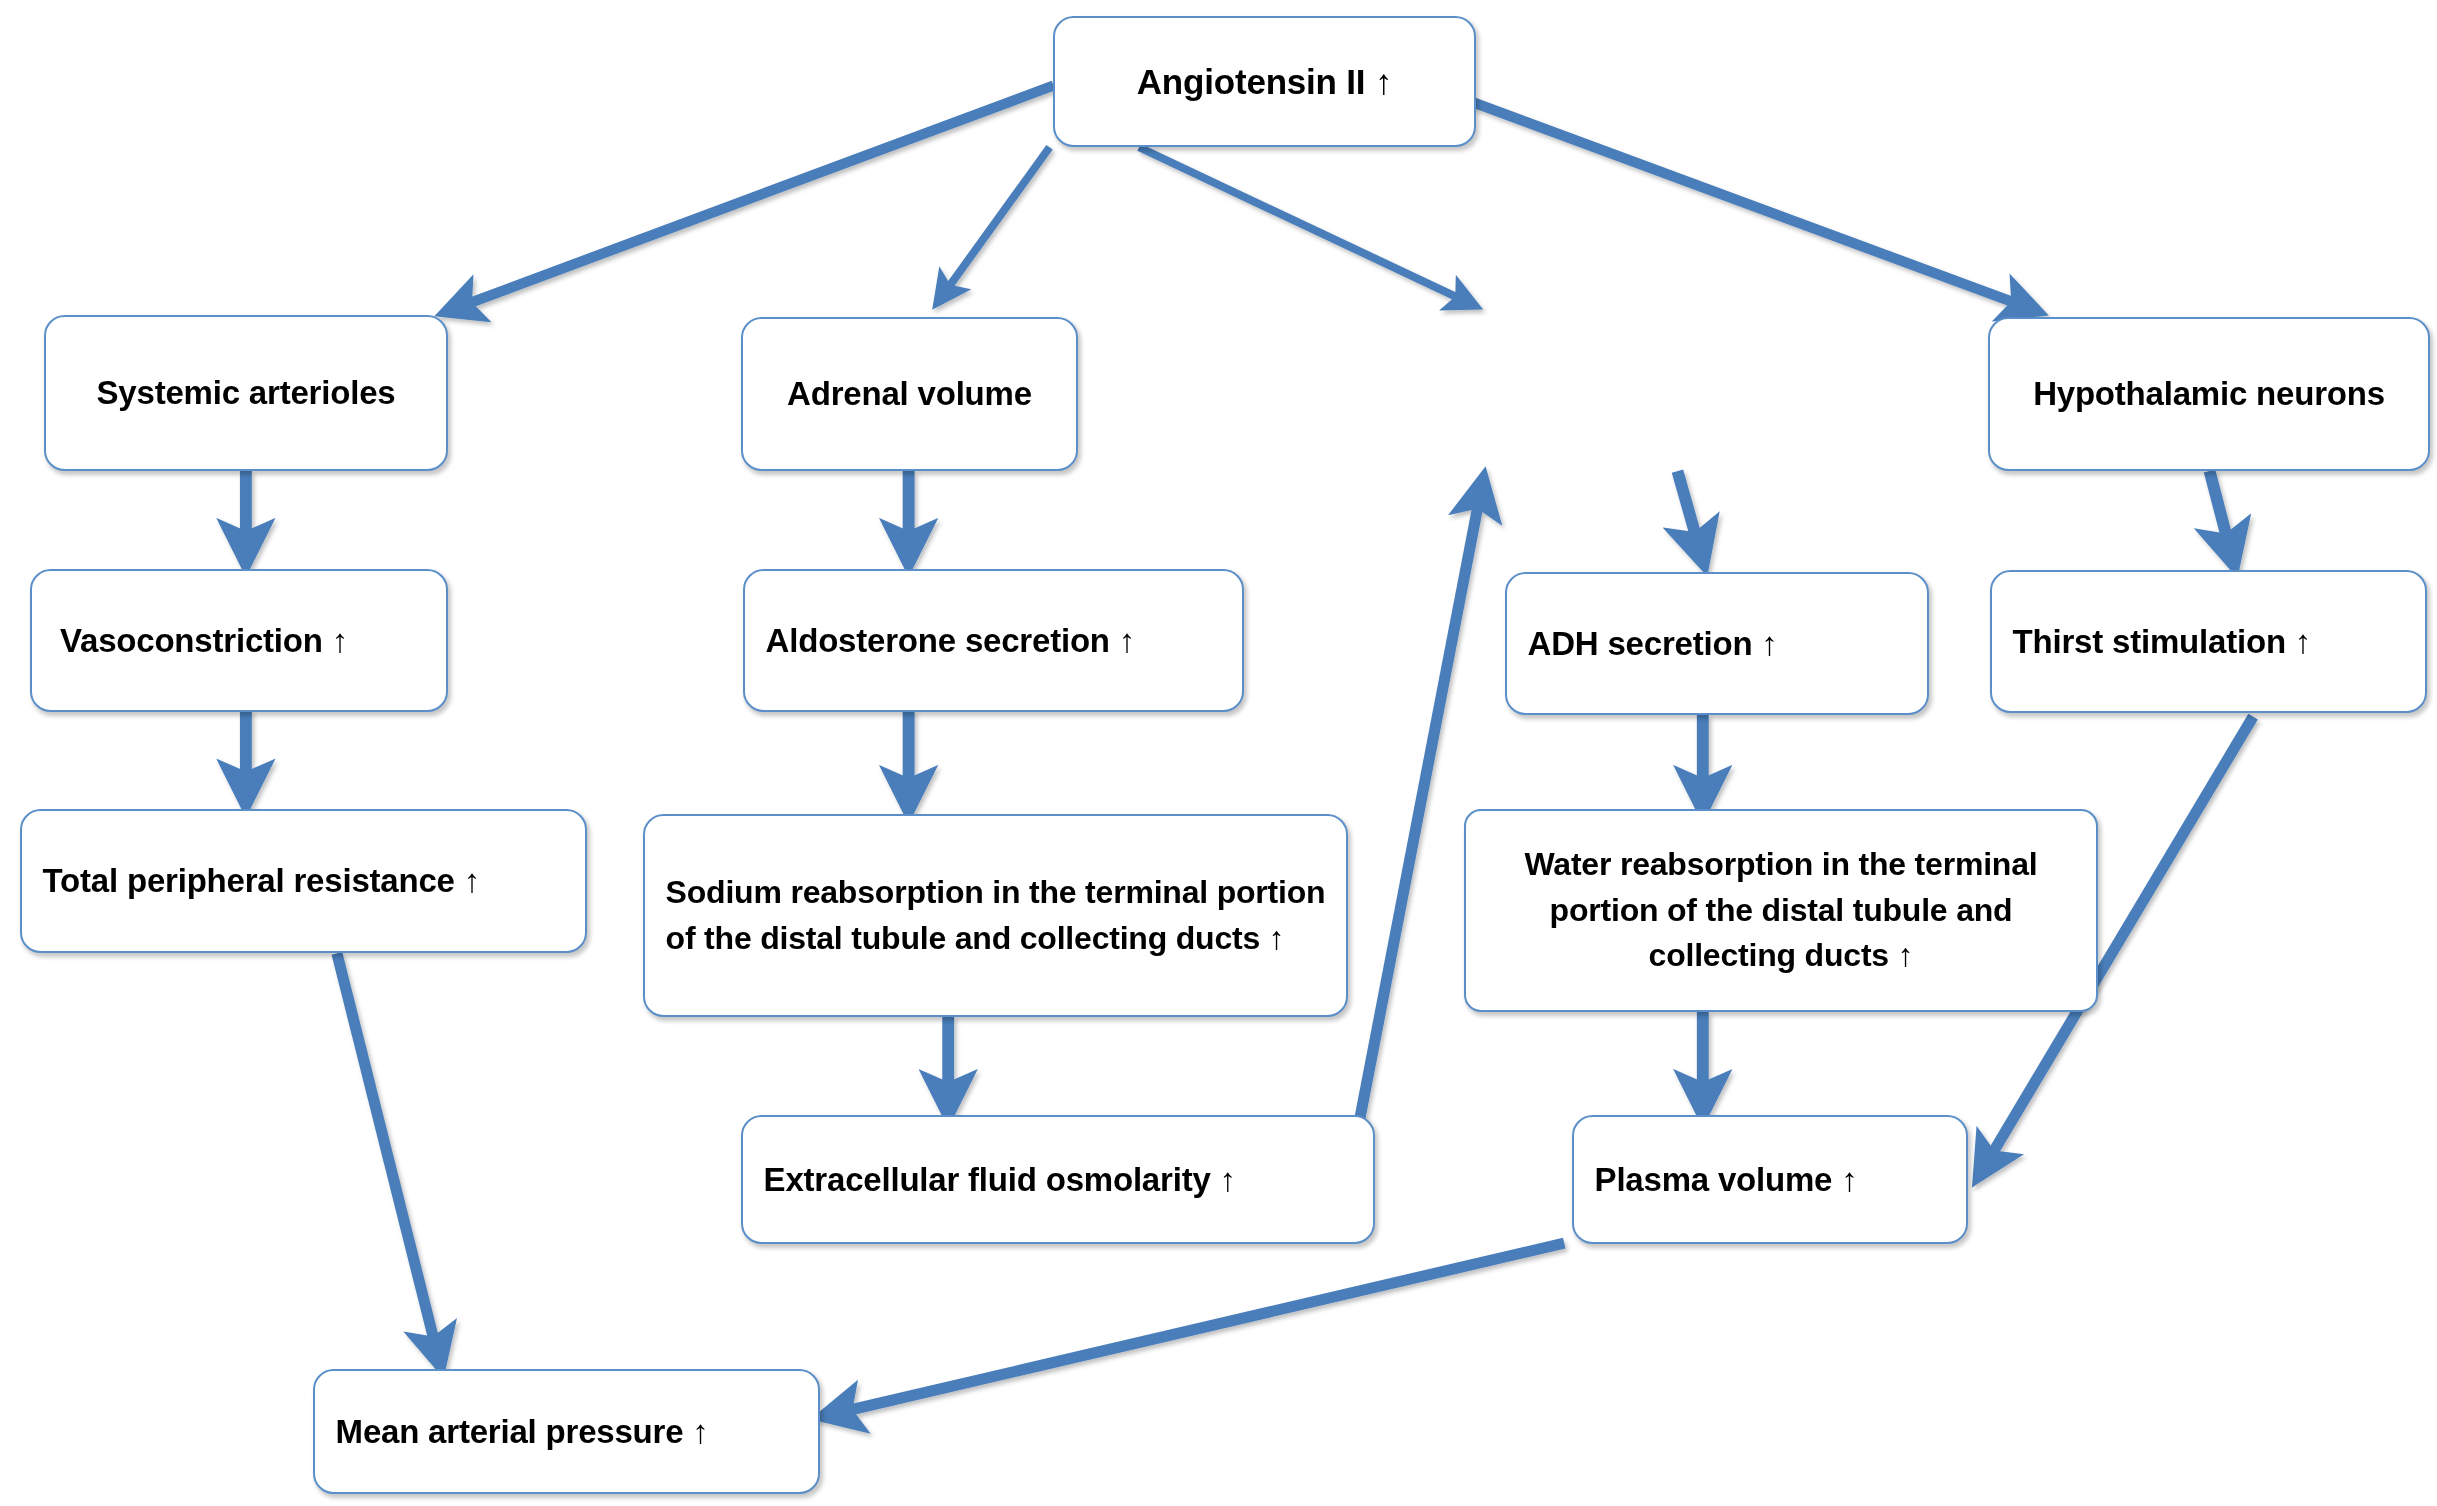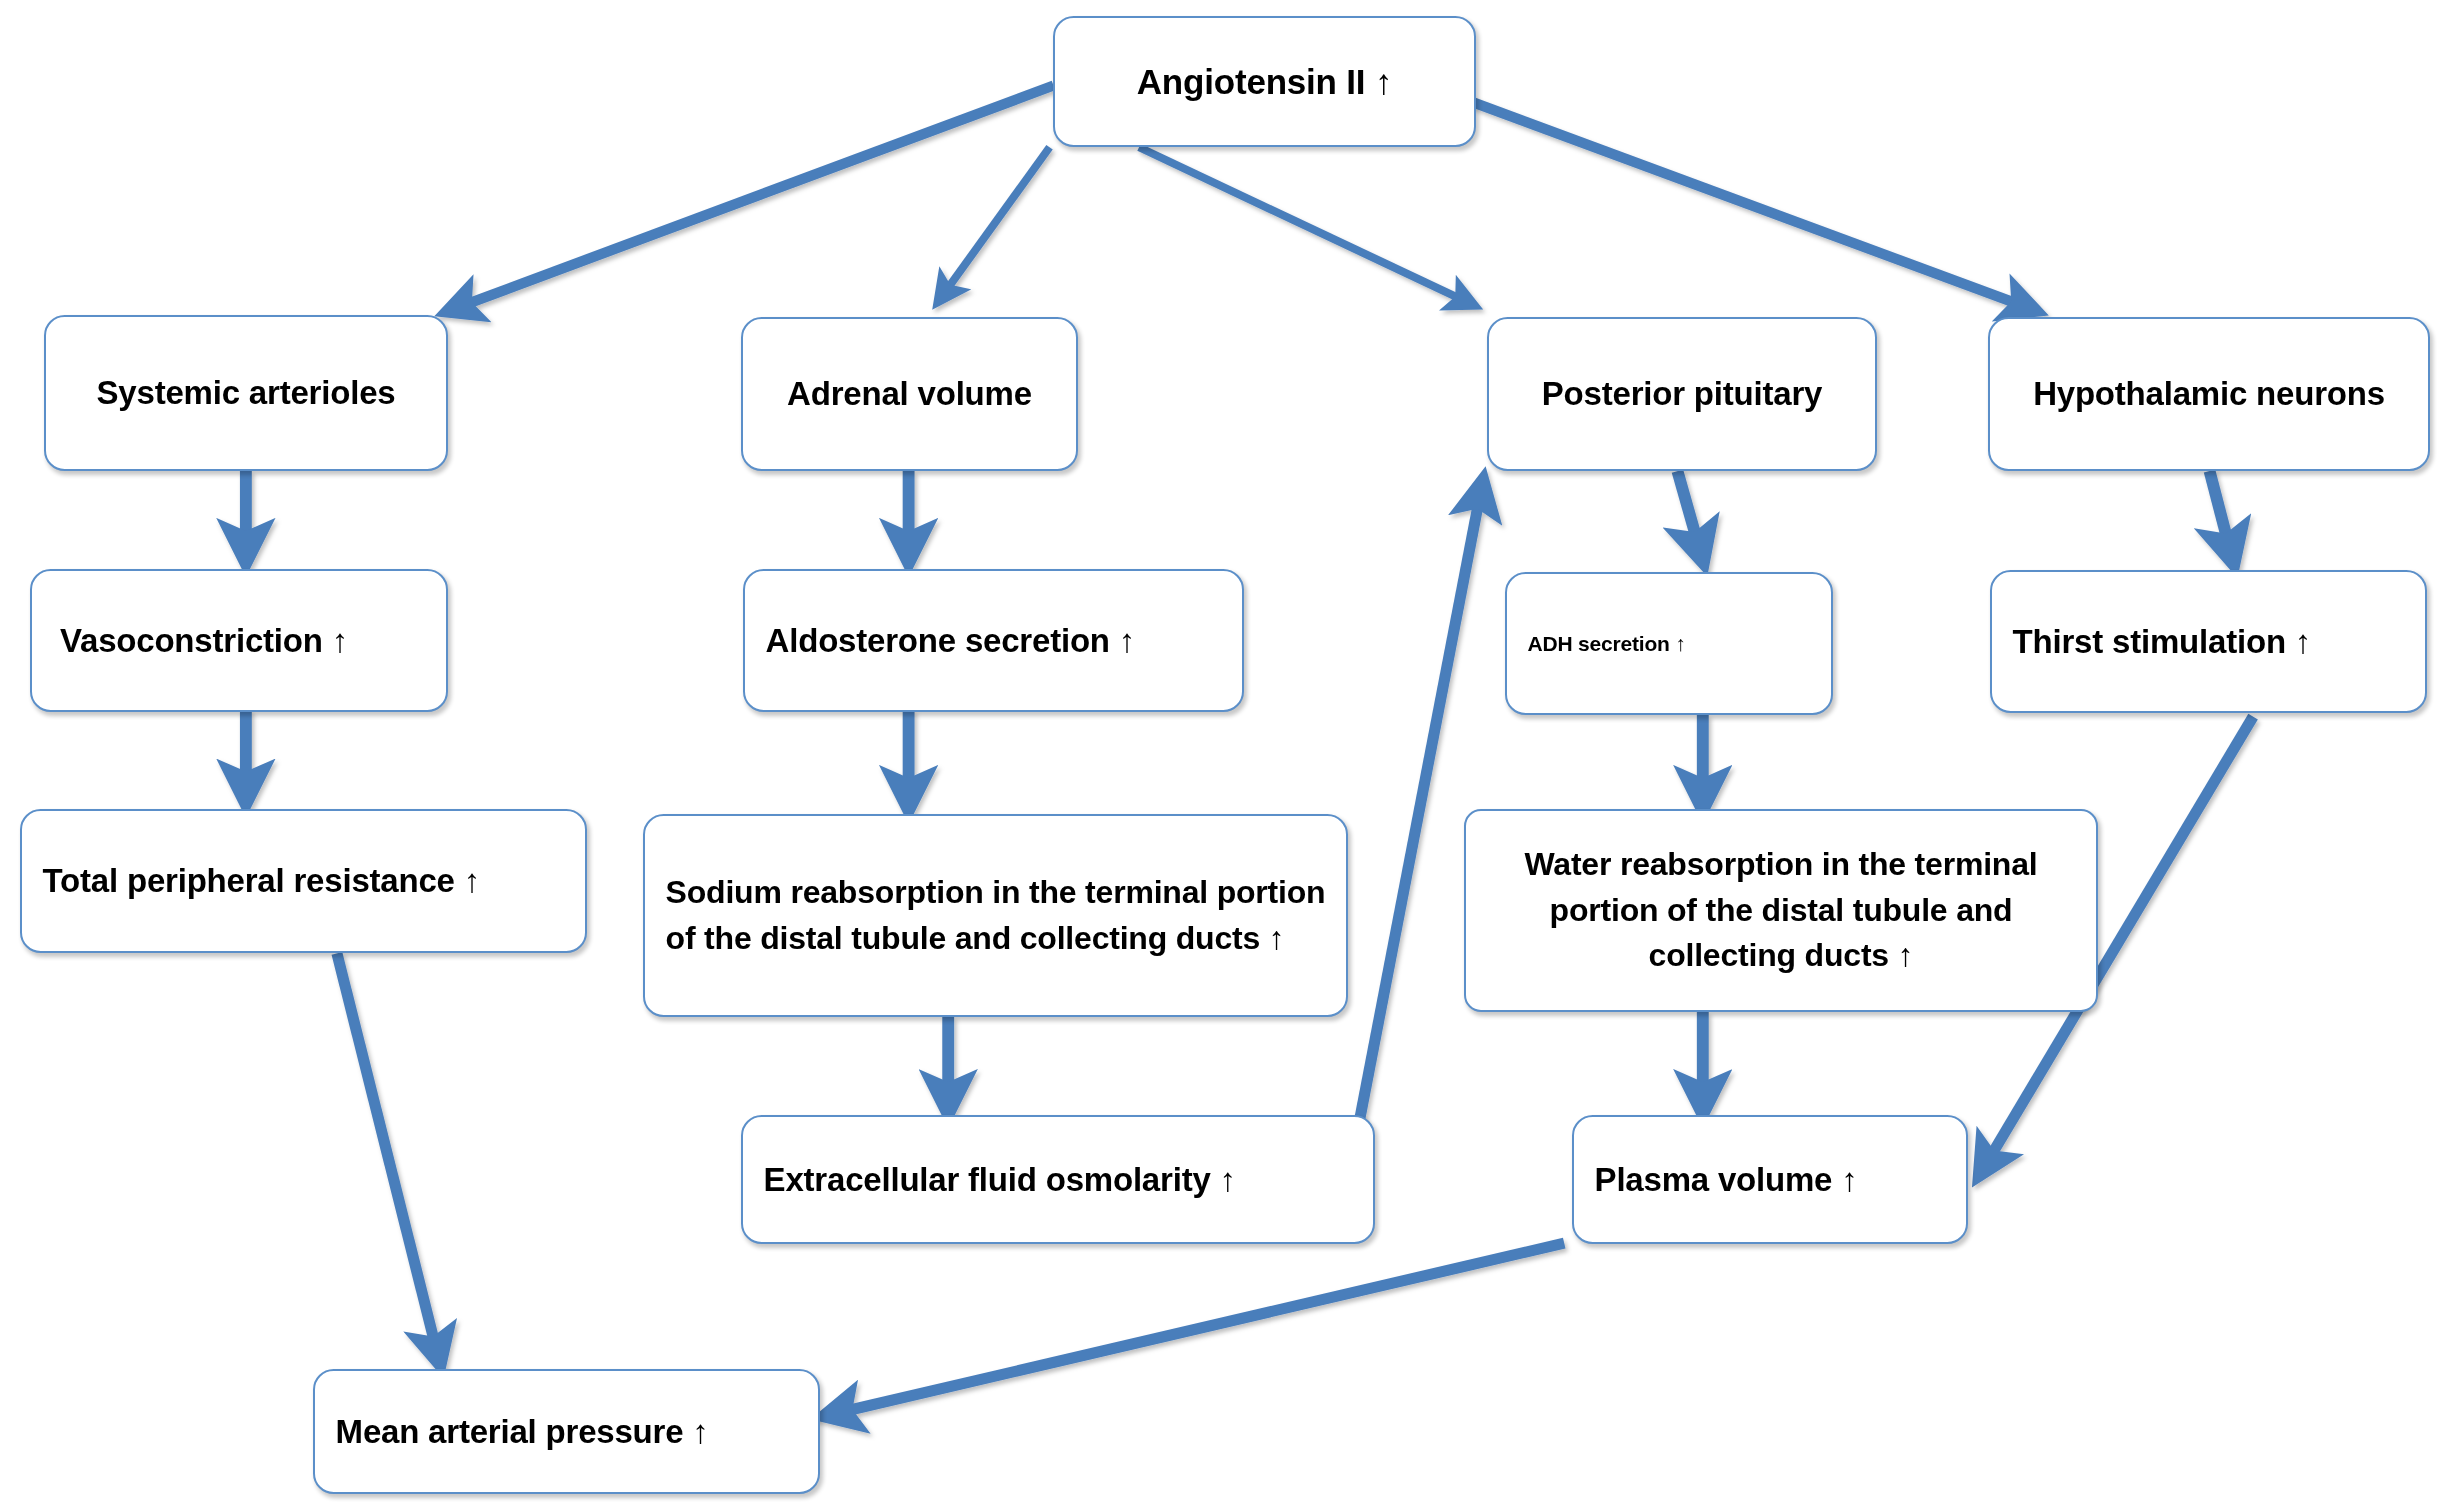--- a/index.html
+++ b/index.html
@@ -78,37 +78,34 @@
   </div>
 
   <div class="node ctr" style="left:44px;top:315px;width:404px;height:156px;font-size:33px;">
     <span class="txt">Systemic arterioles</span>
   </div>
 
   <div class="node ctr" style="left:741px;top:317px;width:337px;height:154px;font-size:33px;">
     <span class="txt">Adrenal volume</span>
   </div>
 
-  <div class="node ctr" style="left:1487px;top:317px;width:390px;height:154px;font-size:33px;">
-    <span class="txt">Posterior pituitary</span>
-  </div>
 
   <div class="node ctr" style="left:1988px;top:317px;width:442px;height:154px;font-size:33px;">
     <span class="txt">Hypothalamic neurons</span>
   </div>
 
   <div class="node lft pad-l" style="left:30px;top:569px;width:418px;height:143px;font-size:33px;padding-left:28px;">
     <span class="txt">Vasoconstriction ↑</span>
   </div>
 
   <div class="node lft pad-l" style="left:743px;top:569px;width:501px;height:143px;font-size:33px;">
     <span class="txt">Aldosterone secretion ↑</span>
   </div>
 
-  <div class="node lft pad-l" style="left:1505px;top:572px;width:328px;height:143px;font-size:21px;">
+  <div class="node lft pad-l" style="left:1505px;top:572px;width:424px;height:143px;font-size:33px;">
     <span class="txt">ADH secretion ↑</span>
   </div>
 
   <div class="node lft pad-l" style="left:1990px;top:570px;width:437px;height:143px;font-size:33px;">
     <span class="txt">Thirst stimulation ↑</span>
   </div>
 
   <div class="node lft pad-l" style="left:20px;top:809px;width:567px;height:144px;font-size:33px;">
     <span class="txt">Total peripheral resistance ↑</span>
   </div>

